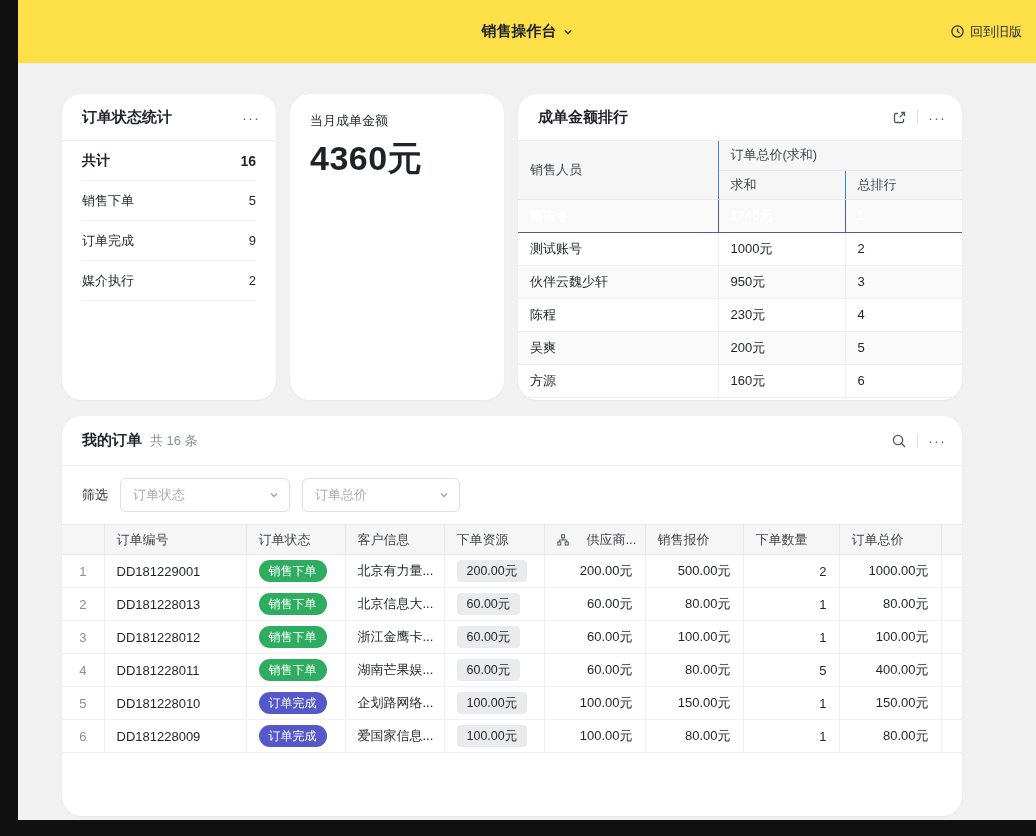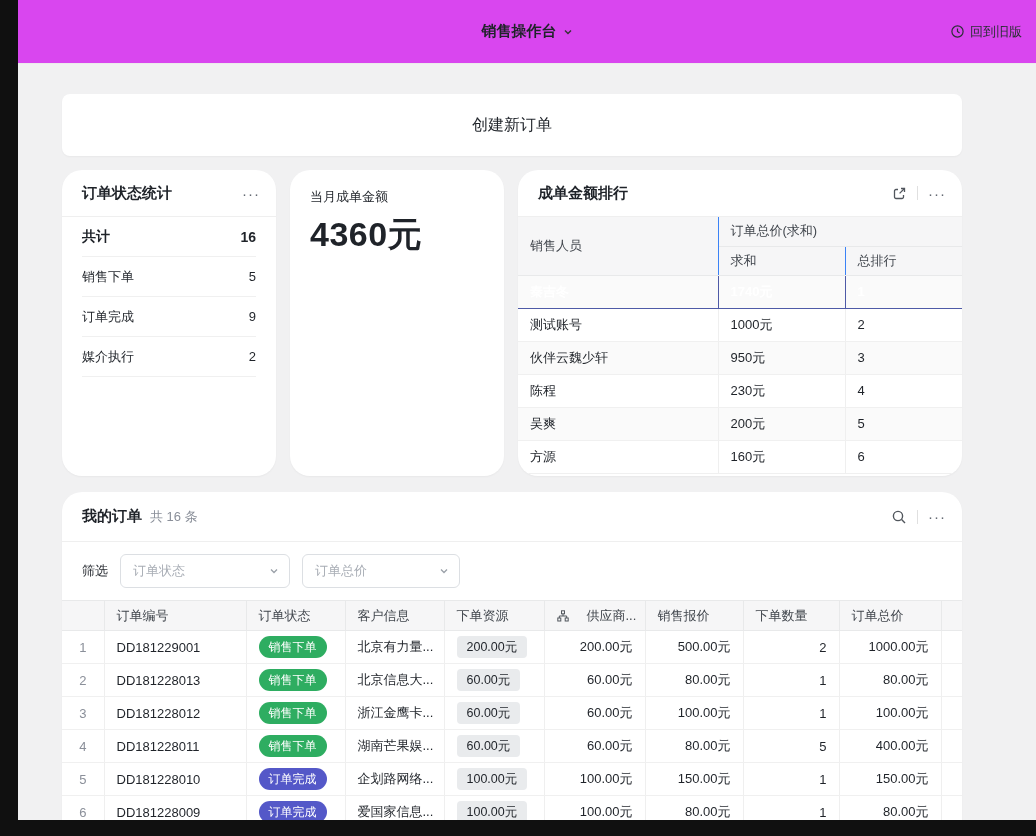--- a/index.html
+++ b/index.html
@@ -9,21 +9,21 @@
     font-family:"Liberation Sans","DejaVu Sans",sans-serif;
     overflow:hidden; position:relative;
     color:#1f2329;
   }
   .viewport {
     position:absolute; left:18px; top:0; width:1018px; height:820px;
     background:#f1f1f2; overflow:hidden;
   }
   
   .topbar {
-    height:64px; background:#d946ef; border-bottom:1px solid #ebebeb;
+    height:64px; background:#fde047; border-bottom:1px solid #ebebeb;
     position:relative; display:flex; align-items:center; justify-content:center;
   }
   .topbar-title { display:flex; align-items:center; gap:6px; font-size:15px; font-weight:600; cursor:pointer; }
   .topbar-right {
     position:absolute; right:14px; top:0; height:100%;
     display:flex; align-items:center; gap:5px; font-size:13px; color:#2b2f36; cursor:pointer;
   }
   
   .main { padding:30px 0 0 44px; }
   .w900 { width:900px; }
@@ -133,23 +133,20 @@
       <svg width="15" height="15" viewBox="0 0 15 15" fill="none" stroke="#2b2f36" stroke-width="1.2">
           <circle cx="7.5" cy="7.5" r="5.6"></circle>
           <path d="M7.5 4.5v3l2.1 1.4"></path>
         </svg>
       <span>回到旧版</span>
     </div>
   </header>
 
   <div class="main">
 
-    <div class="create-card w900">
-      <span>创建新订单</span>
-    </div>
 
     <div class="cards-row w900">
 
       <section class="card">
         <div class="card-head">
           <h2>订单状态统计</h2>
           <span class="more">···</span>
         </div>
         <div class="status-rows">
           <div class="status-row bold">

